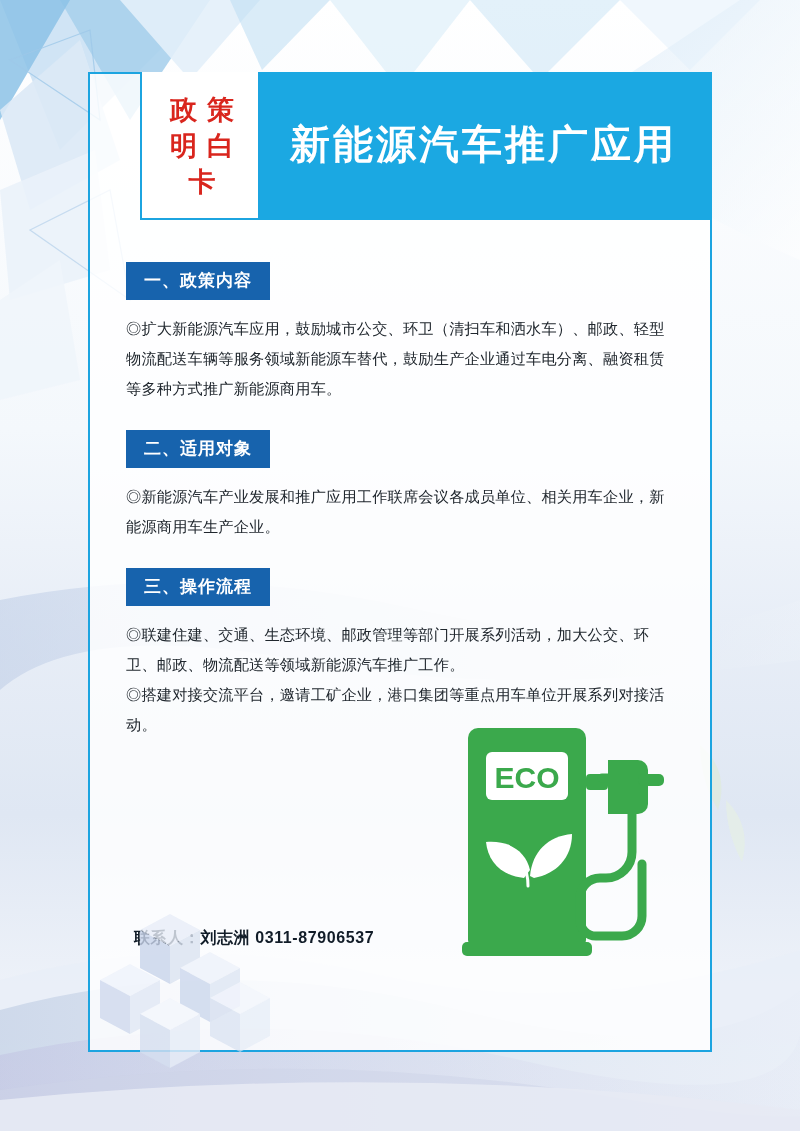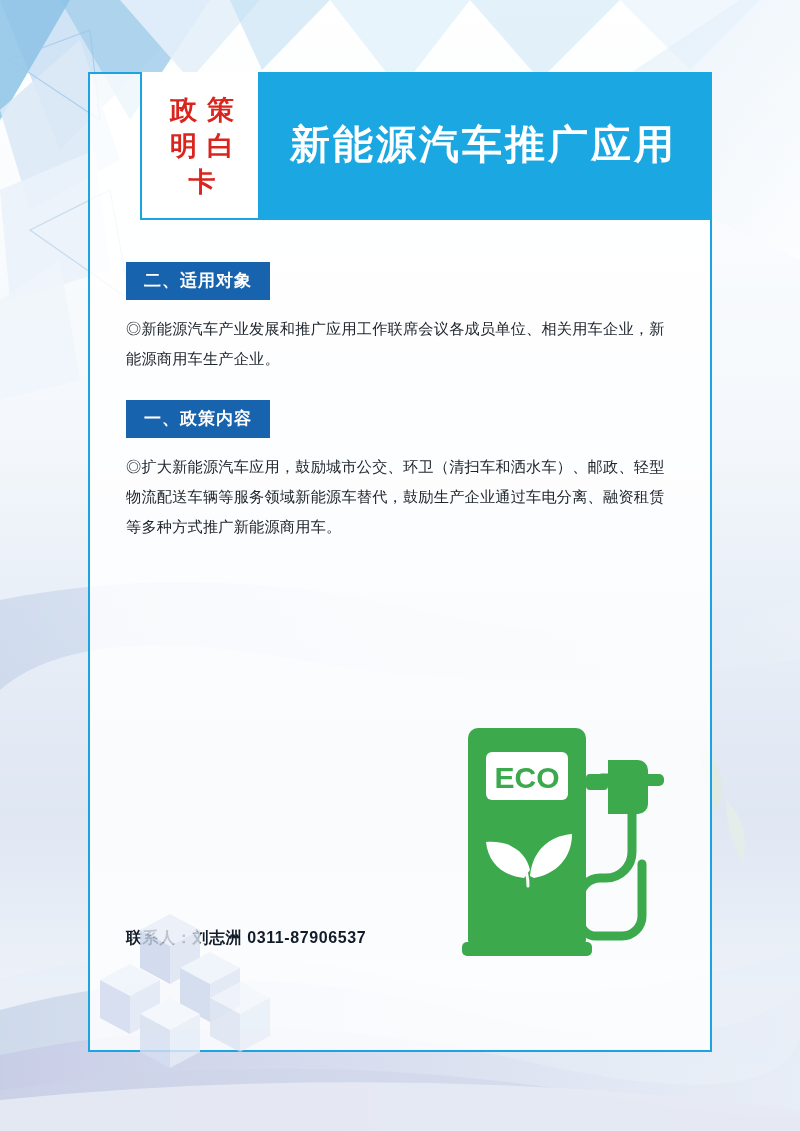--- a/index.html
+++ b/index.html
@@ -122,21 +122,21 @@
     color: #20272e;
     font-size: 15.2px;
     line-height: 30px;
     letter-spacing: 0.2px;
     max-width: 548px;
   }
   .sec-body p { margin: 0; }
 
   .contact {
     position: absolute;
-    left: 126px;
+    left: 134px;
     top: 928px;
     color: #111c28;
     font-size: 16px;
     font-weight: bold;
     letter-spacing: 0.6px;
   }
 
   
   .eco-graphic {
     position: absolute;
@@ -232,33 +232,40 @@
       </div>
       <div class="badge-row">
         <span class="badge-char">卡</span>
       </div>
     </div>
   </div>
 
   <div class="content">
 
     <div class="section">
+      <div class="sec-head">一、政策内容</div>
+      <div class="sec-body">
+        <p>◎扩大新能源汽车应用，鼓励城市公交、环卫（清扫车和洒水车）、邮政、轻型物流配送车辆等服务领域新能源车替代，鼓励生产企业通过车电分离、融资租赁等多种方式推广新能源商用车。</p>
+      </div>
+    </div>
+
+    <div class="section">
       <div class="sec-head">二、适用对象</div>
       <div class="sec-body">
         <p>◎新能源汽车产业发展和推广应用工作联席会议各成员单位、相关用车企业，新能源商用车生产企业。</p>
       </div>
     </div>
 
     <div class="section">
-      <div class="sec-head">一、政策内容</div>
+      <div class="sec-head">三、操作流程</div>
       <div class="sec-body">
-        <p>◎扩大新能源汽车应用，鼓励城市公交、环卫（清扫车和洒水车）、邮政、轻型物流配送车辆等服务领域新能源车替代，鼓励生产企业通过车电分离、融资租赁等多种方式推广新能源商用车。</p>
-      </div>
-    </div>
-
+        <p>◎联建住建、交通、生态环境、邮政管理等部门开展系列活动，加大公交、环卫、邮政、物流配送等领域新能源汽车推广工作。</p>
+        <p>◎搭建对接交流平台，邀请工矿企业，港口集团等重点用车单位开展系列对接活动。</p>
+      </div>
+    </div>
 
     <div class="section">
     </div>
 
 
   </div>
 
   <div class="contact">联系人：刘志洲  0311-87906537</div>
 
   <svg class="eco-graphic" viewBox="0 0 220 240">

